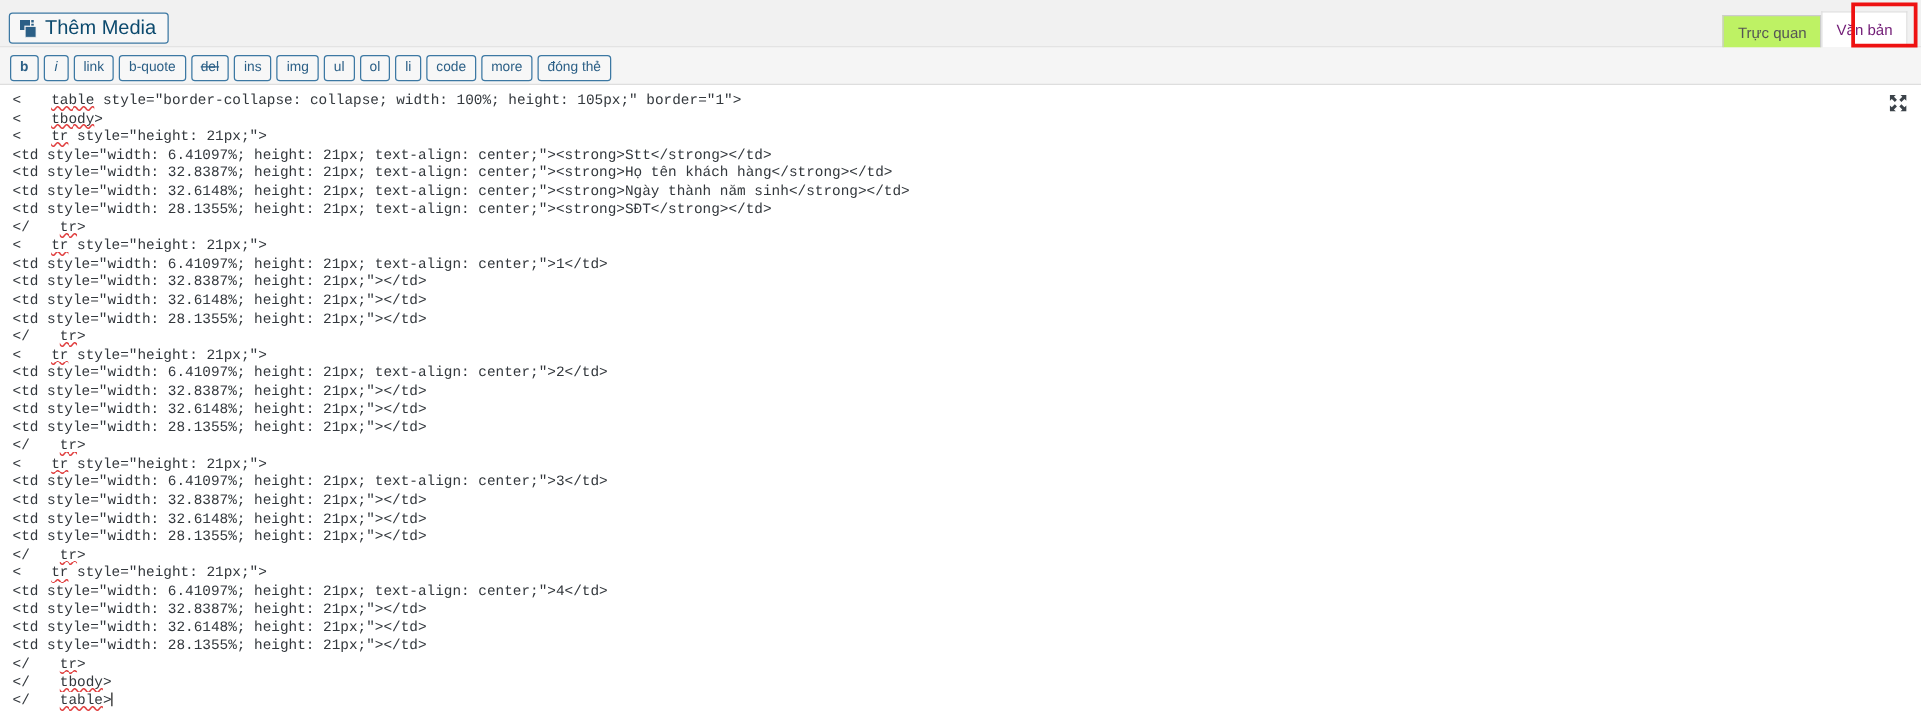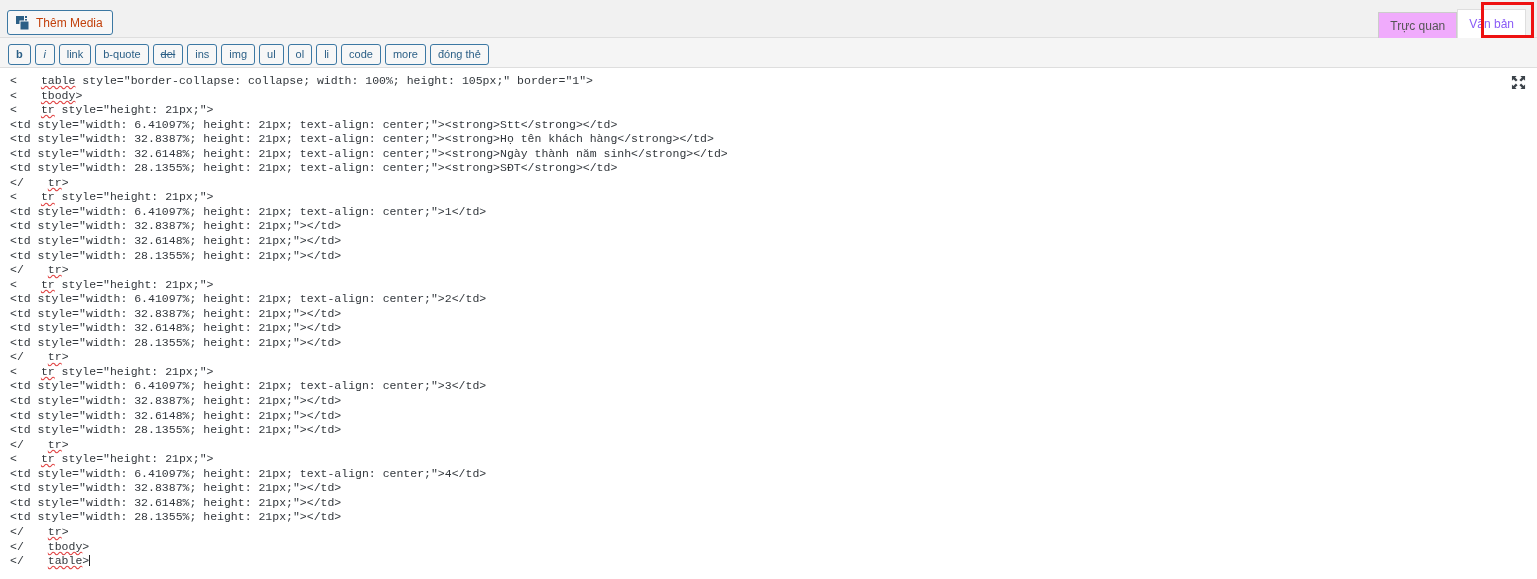--- a/index.html
+++ b/index.html
@@ -32,22 +32,22 @@
     top: 10px;
     height: 25px;
     box-sizing: border-box;
     display: flex;
     align-items: center;
     gap: 6px;
     padding: 0 9px 0 8px;
     background: #f7f7f7;
     border: 1px solid #3c78a3;
     border-radius: 3px;
-    color: #c2410c;
-    font-size: 12px;
+    color: #0c4a6e;
+    font-size: 16px;
     line-height: 1;
     cursor: pointer;
     white-space: nowrap;
   }
   .media-icon {
     width: 14px;
     height: 14px;
     display: block;
     flex: 0 0 auto;
   }
@@ -69,26 +69,26 @@
     padding: 0 11px;
     font-size: 12px;
     color: #555555;
     border: 1px solid #cccccc;
     border-bottom: none;
     cursor: pointer;
     white-space: nowrap;
     position: relative;
   }
   .view-tab.inactive {
-    background: #f0abfc;
+    background: #bef264;
   }
   .view-tab.active {
     background: #ffffff;
     border-color: #dedede;
-    color: #8b5cf6;
+    color: #701a75;
     height: 29px;
   }
   .tab-annotation {
     position: absolute;
     left: 1481px;
     top: 2px;
     width: 53px;
     height: 36px;
     border: 3px solid #ee1111;
     box-sizing: border-box;

